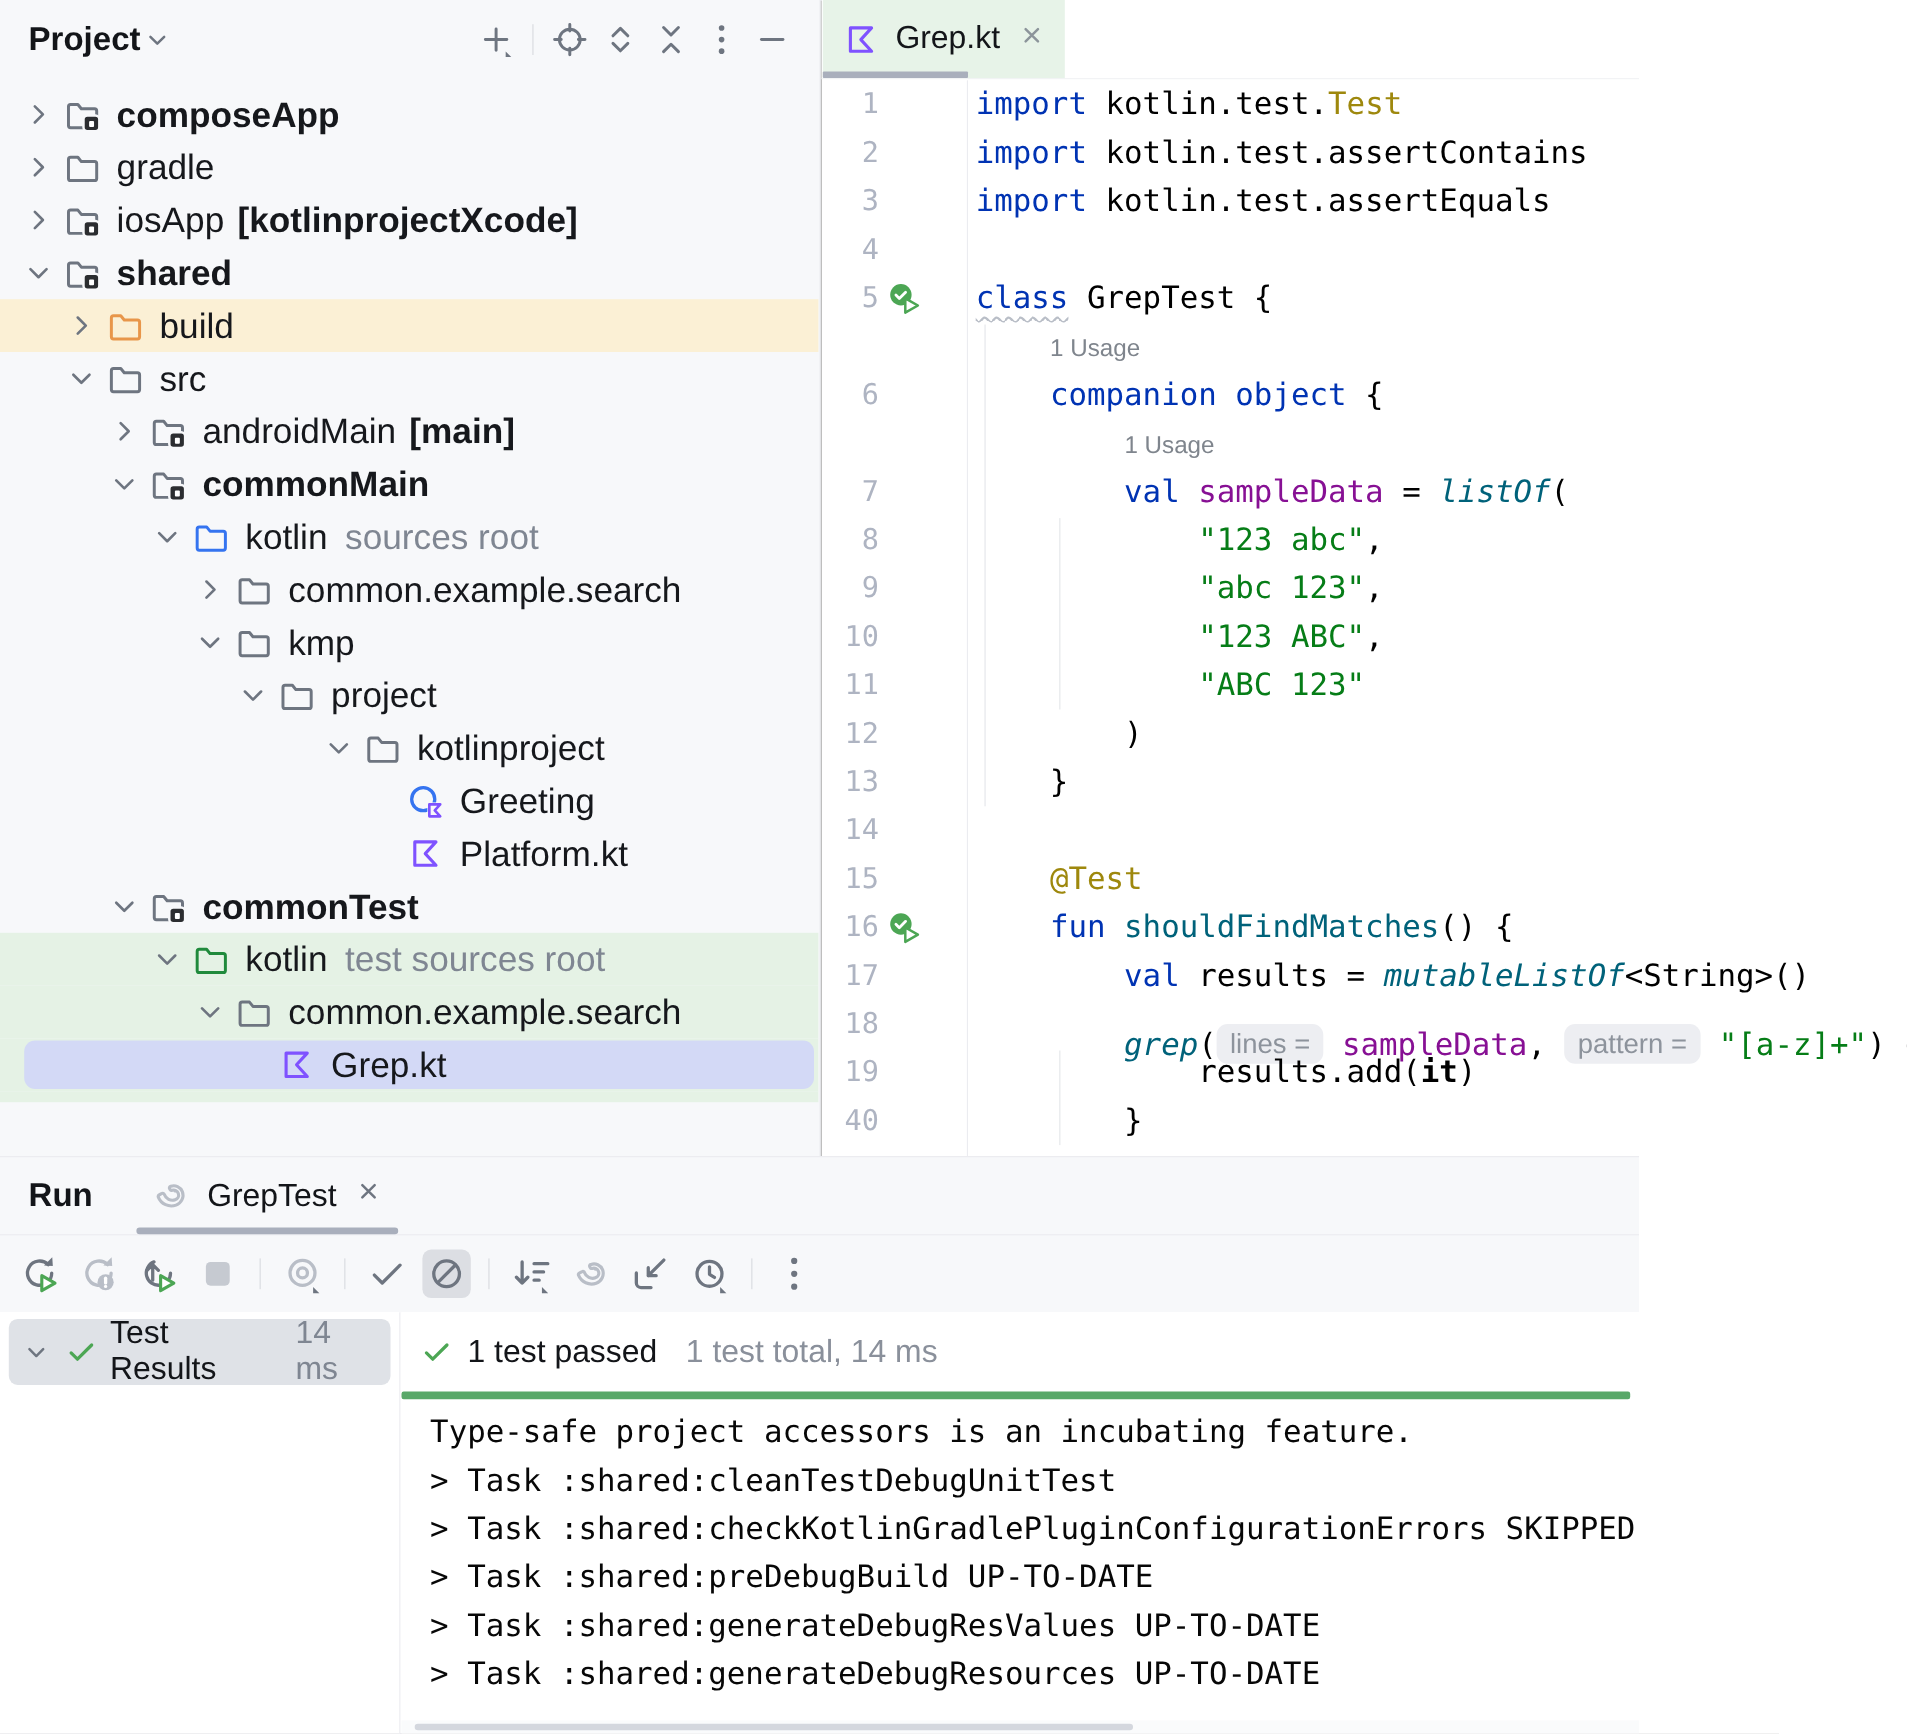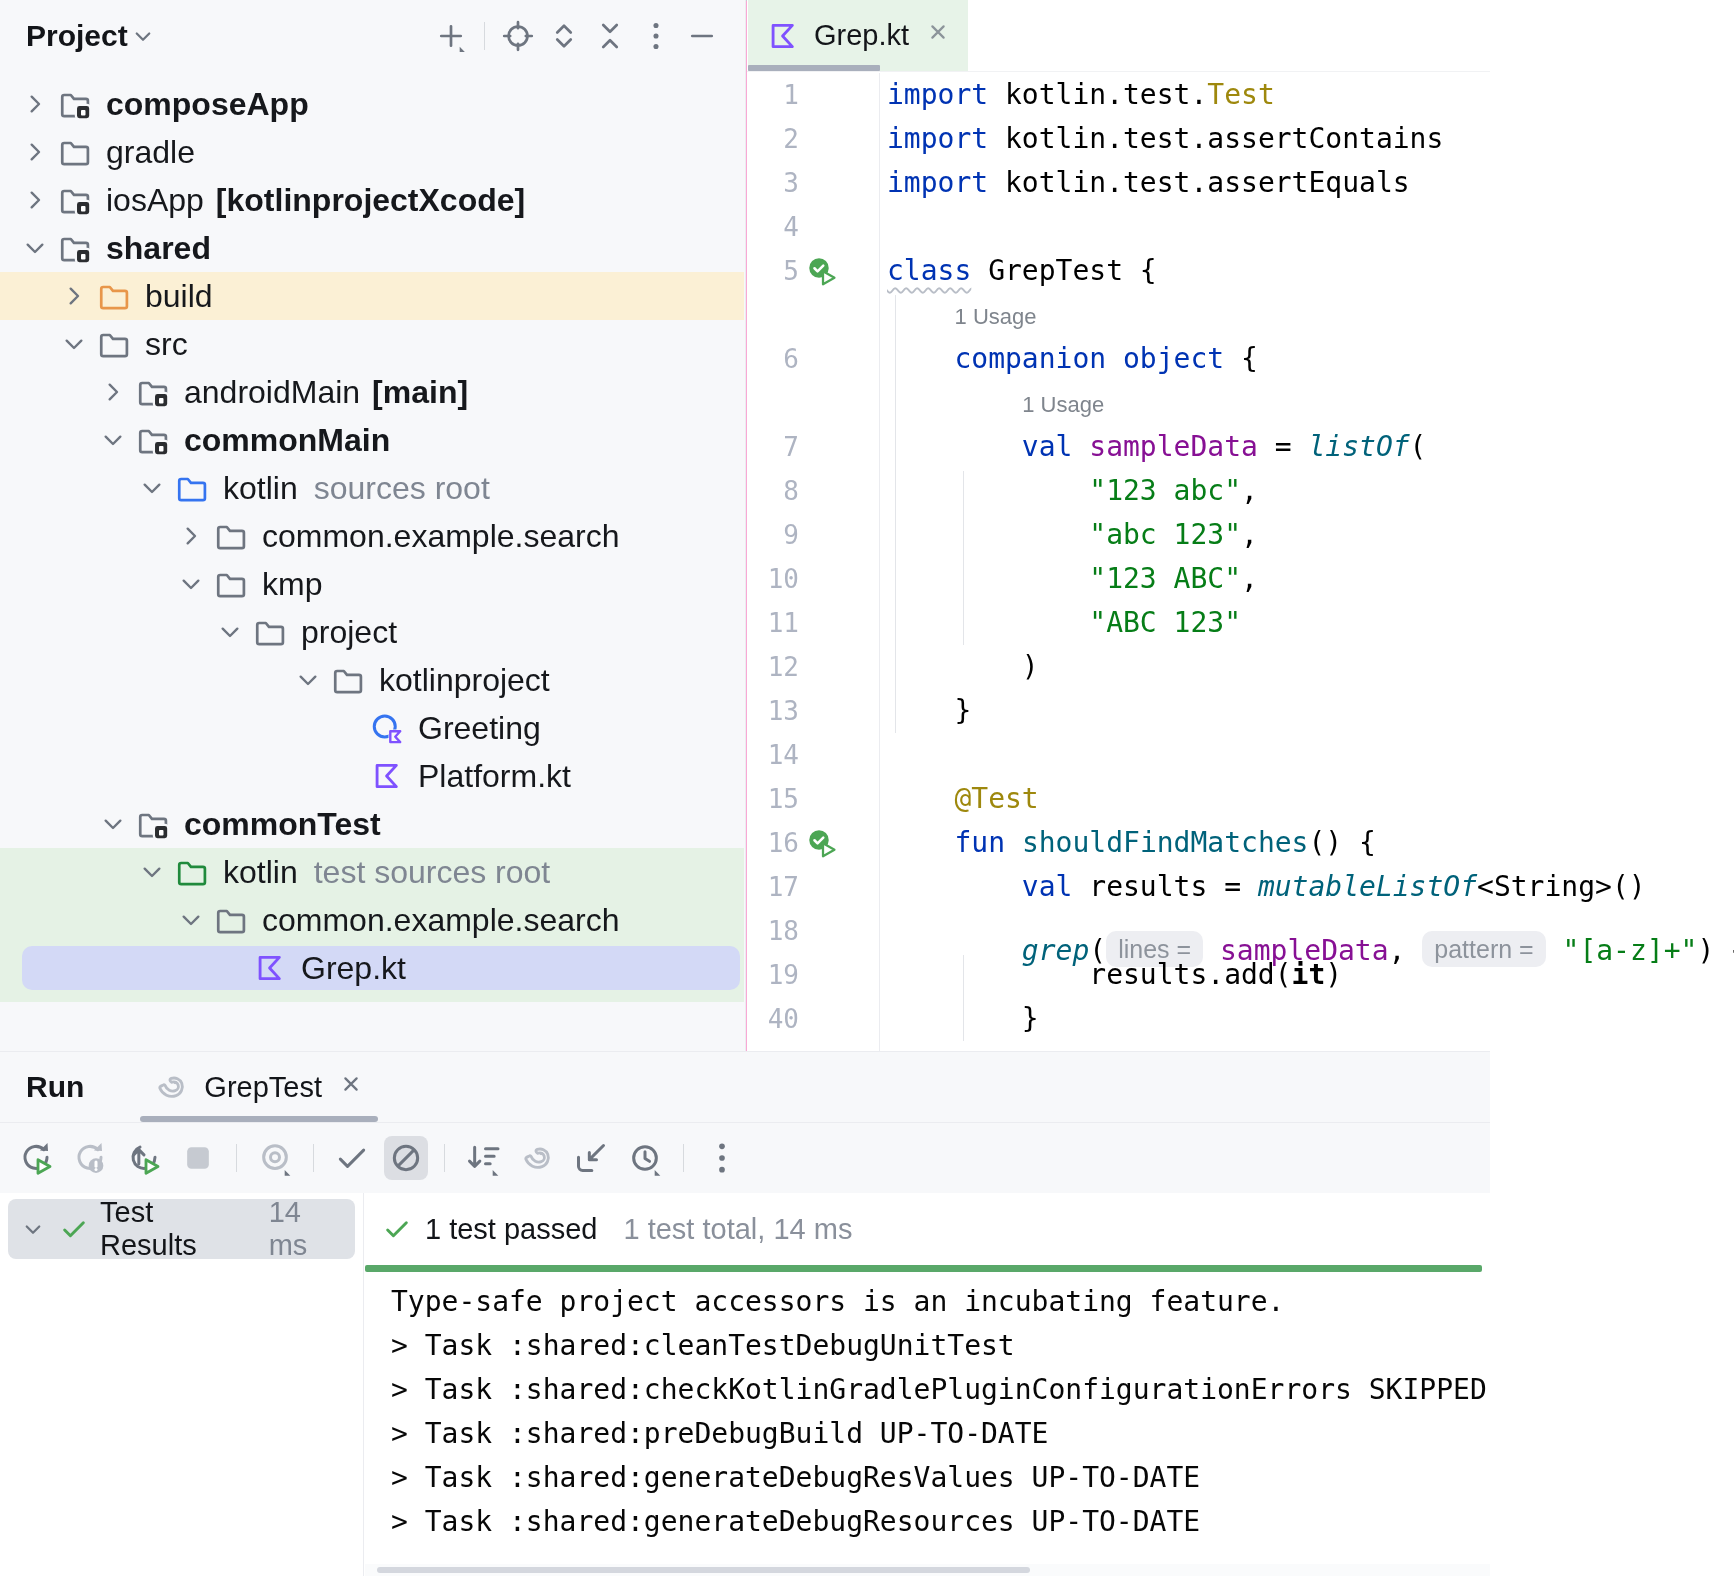--- a/index.html
+++ b/index.html
@@ -1,18 +1,18 @@
 <!DOCTYPE html>
 <html><head>
 <meta charset="utf-8">
 <style>
   * { margin:0; padding:0; box-sizing:border-box; }
   html,body { width:1734px; height:1576px; overflow:hidden; background:#fff;
     font-family:"Liberation Sans", sans-serif; }
-  .app { position:relative; width:1490px; height:1576px; background:#f9a8d4;
+  .app { position:relative; width:1490px; height:1576px; background:#a3a3a3;
     box-shadow: inset 0 0 0 1px #c8cbd2; }
 
   
   .project-panel { position:absolute; left:0; top:0; width:746px; height:1051px;
     background:#f7f8fa; border-right:1px solid #ebecf0; }
   .pp-header { height:72px; display:flex; align-items:center; padding:0 24px 0 26px; }
   .pp-title { font-size:30px; font-weight:700; color:#131519; }
   .pp-tools { margin-left:auto; display:flex; align-items:center; gap:8px; }
   .tool-btn { width:38px; height:38px; display:flex; align-items:center; justify-content:center;
     border-radius:8px; }
@@ -64,21 +64,21 @@
   .bb { font-weight:700; }
   .hint { display:inline-block; background:#edeef2; color:#8d939c; border-radius:10px;
     padding:0 12px; font-family:"Liberation Sans", sans-serif; font-size:25px; line-height:36px;
     vertical-align:2px;margin-top:22px; }
   .inlay { color:#7f858d; font-family:"Liberation Sans", sans-serif; font-size:22px; }
   .guide { position:absolute; width:0; border-left:1px solid #e3e5e9; }
 
   
   .run-panel { position:absolute; left:0; top:1051px; right:0; bottom:0; background:#f7f8fa;
     border-top:1px solid #ebecf0; }
-  .run-header { height:70px; display:flex; align-items:center; padding-left:26px;gap:16px; }
+  .run-header { height:70px; display:flex; align-items:center; padding-left:26px; }
   .run-title { font-size:30px; font-weight:700; color:#131519; }
   .run-tab { position:relative; height:100%; display:flex; align-items:center; gap:14px;
     margin-left:34px; padding:0 18px; font-size:29px; color:#131519; }
   .run-tab::after { content:''; position:absolute; left:6px; right:6px; bottom:0; height:6px;
     background:#a9afbc; border-radius:3px; }
   .run-toolbar { height:70px; border-top:1px solid #ebecf0; display:flex; align-items:center;
     padding-left:14px; gap:10px; }
   .rt-btn { width:44px; height:44px; display:flex; align-items:center; justify-content:center;
     border-radius:8px; position:relative; }
   .rt-btn.active { background:#dcdee3; }

